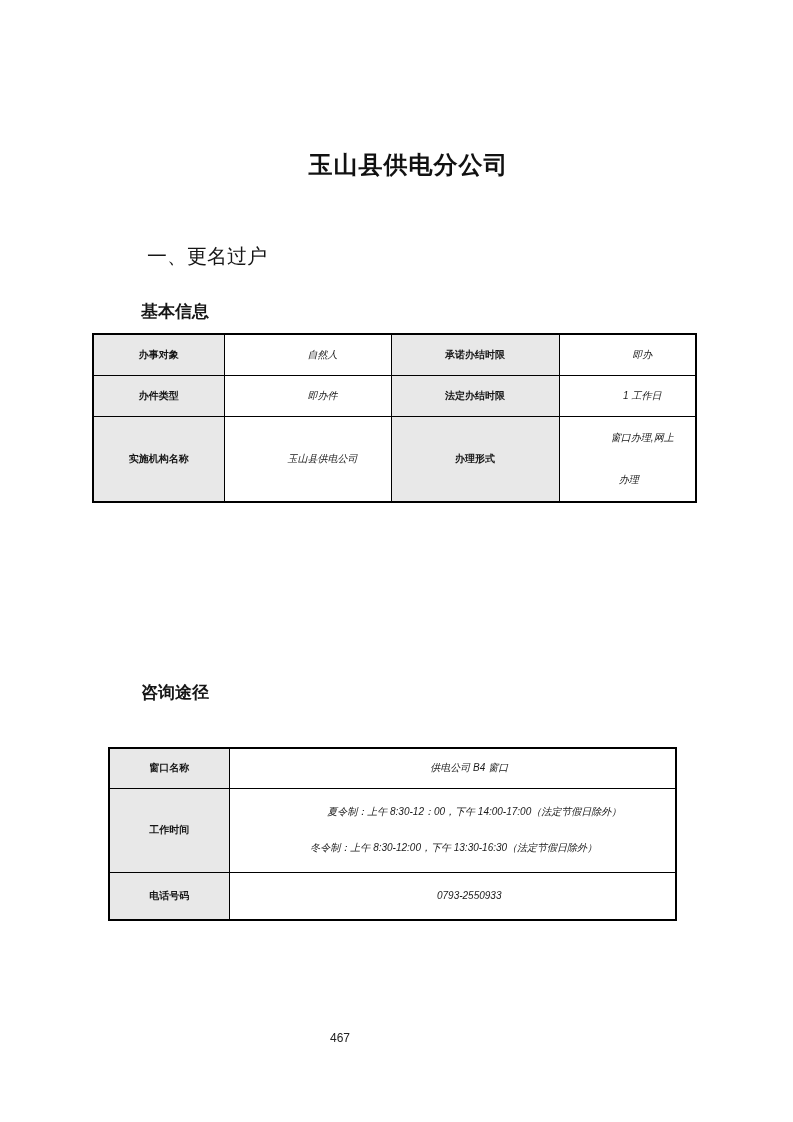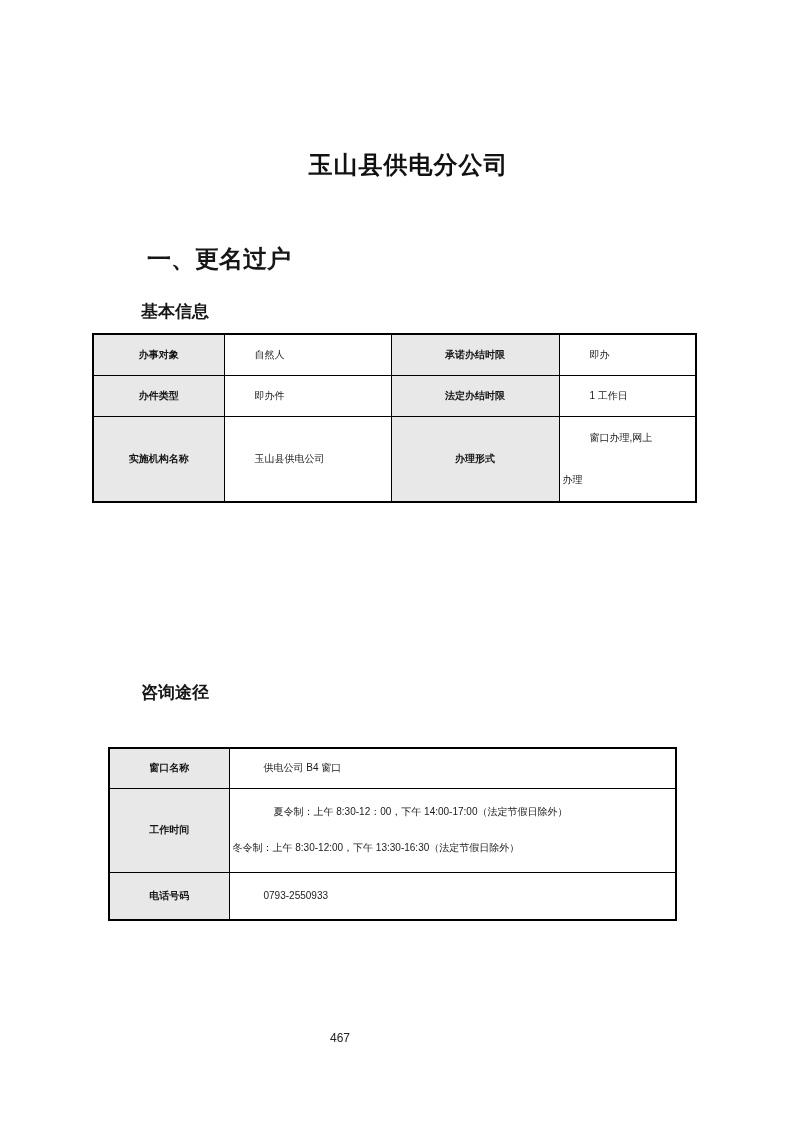--- a/index.html
+++ b/index.html
@@ -20,22 +20,22 @@
     font-family: "DejaVu Serif", serif;
     font-weight: bold;
     font-size: 24px;
     letter-spacing: 1px;
     color: #111;
   }
   .h1 {
     position: absolute;
     top: 243px;
     left: 147px;
-    font-weight: bold;
-    font-size: 24px;
+    font-weight: normal;
+    font-size: 20px;
     color: #161616;
   }
   .h2 {
     position: absolute;
     left: 141px;
     font-weight: bold;
     font-size: 17px;
     color: #161616;
   }
   .h2.basic { top: 300px; }
@@ -53,21 +53,21 @@
     vertical-align: middle;
     font-weight: normal;
     overflow: hidden;
   }
   table.doc-table th {
     background: #e8e8e8;
     font-weight: bold;
     text-align: center;
     color: #161616;
   }
-  table.doc-table td { background: #ffffff; text-align: left; }
+  table.doc-table td { background: #ffffff; text-align: center; font-style: italic; }
   .t1 { left: 92px; top: 333px; width: 603px; }
   .t2 { left: 108px; top: 747px; width: 567px; }
   .val { text-indent: 30px; white-space: nowrap; }
   .t2 .val { text-indent: 34px; }
   .two-line div { white-space: nowrap; }
   .lbl-wrap div { line-height: 41px; }
   .wrap-val div { line-height: 42px; }
   .hours div { line-height: 36px; padding-left: 3px; }
   .hours .first { text-indent: 21px; margin-left: 20px; }
   .page-number {

